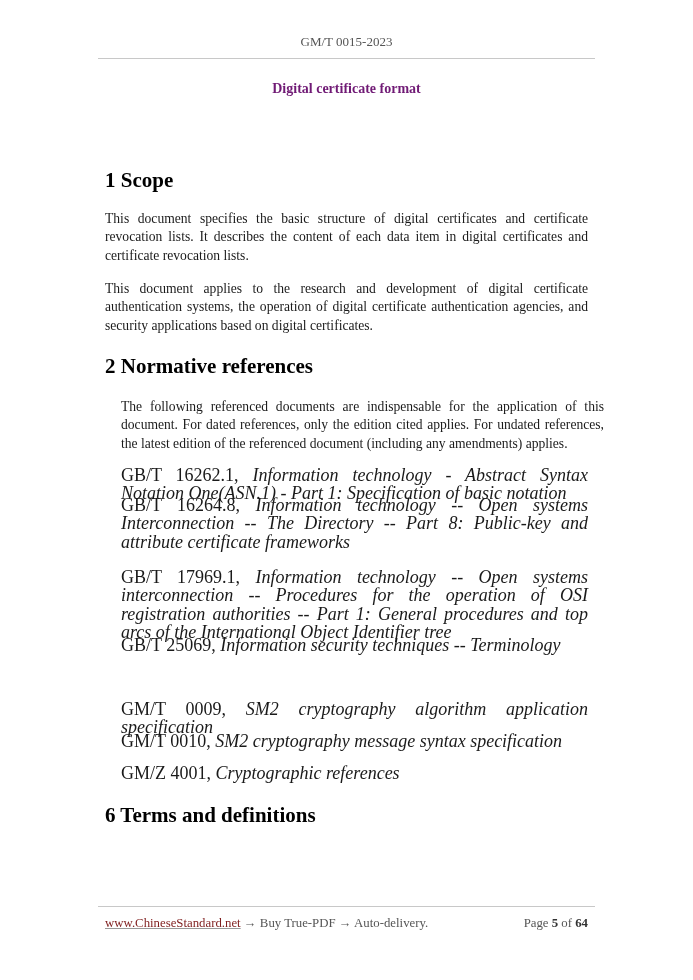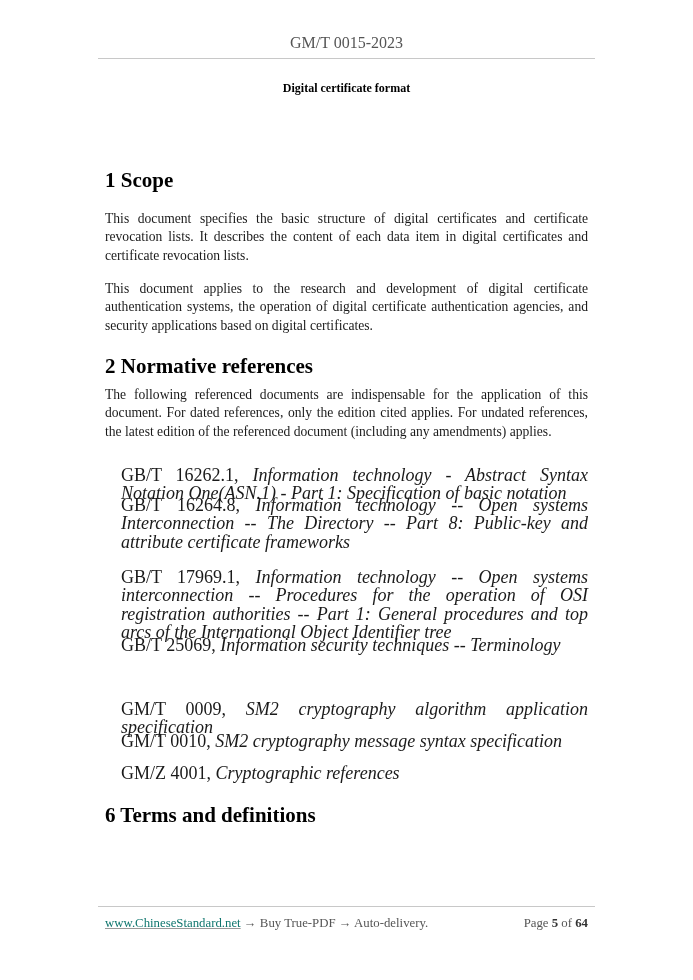--- a/index.html
+++ b/index.html
@@ -4,71 +4,71 @@
 <style>
   html, body { margin: 0; padding: 0; background: #ffffff; }
   body {
     width: 693px; height: 980px; position: relative; overflow: hidden;
     font-family: "Liberation Serif", "DejaVu Serif", serif;
     color: #111111;
   }
   .page { position: absolute; left: 0; top: 0; width: 693px; height: 980px; }
   .running-header {
     position: absolute; left: 98px; width: 497px; top: 34px;
-    text-align: center; font-size: 16px; color: #555555;
+    text-align: center; font-size: 13px; color: #555555;
   }
   .rule {
     position: absolute; left: 98px; width: 497px; height: 0;
     border-top: 1px solid #c8c8c8;
   }
   .rule.top { top: 58px; }
   .rule.bottom { top: 906px; }
   .doc-title {
     position: absolute; left: 98px; width: 497px; top: 81px;
-    text-align: center; font-weight: bold; font-size: 12px; color: #000000;
+    text-align: center; font-weight: bold; font-size: 14px; color: #701a75;
   }
   .h1 {
     position: absolute; left: 105px; font-weight: bold; font-size: 21px; color: #000;
   }
   .para {
     position: absolute; left: 105px; width: 483px;
     font-size: 13.6px; line-height: 18.3px; text-align: justify;
     text-align-last: left; color: #1a1a1a; margin: 0;
   }
   .ref {
     position: absolute; left: 121px; width: 467px;
     font-size: 18px; line-height: 18.3px; text-align: justify;
     text-align-last: left; color: #1a1a1a; margin: 0;
   }
   .ref .title { font-style: italic; }
   .footer {
     position: absolute; top: 916px; left: 105px; width: 483px;
     font-size: 12.8px; color: #555555;
   }
   .footer .left { position: absolute; left: 0; top: 0; }
-  .footer .site { text-decoration: underline; text-decoration-color: #999; color: #0f766e; }
+  .footer .site { text-decoration: underline; text-decoration-color: #999; color: #7f1d1d; }
   .footer .right { position: absolute; right: 0; top: 0; }
   .footer .right b { color: #333; }
 </style>
 </head>
 <body>
 
 <div class="page">
 
   <div class="running-header">GM/T 0015-2023</div>
   <div class="rule top"></div>
 
   <div class="doc-title">Digital certificate format</div>
 
   <div class="h1" style="top:168px;">1 Scope</div>
   <p class="para" style="top:210px;">This document specifies the basic structure of digital certificates and certificate revocation lists. It describes the content of each data item in digital certificates and certificate revocation lists.</p>
   <p class="para" style="top:280px;">This document applies to the research and development of digital certificate authentication systems, the operation of digital certificate authentication agencies, and security applications based on digital certificates.</p>
 
   <div class="h1" style="top:354px;">2 Normative references</div>
-  <p class="para" style="top:386px;">The following referenced documents are indispensable for the application of this document. For dated references, only the edition cited applies. For undated references, the latest edition of the referenced document (including any amendments) applies.</p>
+  <p class="para" style="top:398px;margin-left:16px;">The following referenced documents are indispensable for the application of this document. For dated references, only the edition cited applies. For undated references, the latest edition of the referenced document (including any amendments) applies.</p>
 
   <p class="ref" style="top:466px;">
     <span>GB/T 16262.1,</span>
     <span class="title">Information technology - Abstract Syntax Notation One(ASN.1) - Part 1: Specification of basic notation</span>
   </p>
   <p class="ref" style="top:496px;">
     <span>GB/T 16264.8,</span>
     <span class="title">Information technology -- Open systems Interconnection -- The Directory -- Part 8: Public-key and attribute certificate frameworks</span>
   </p>
   <p class="ref" style="top:568px;">

